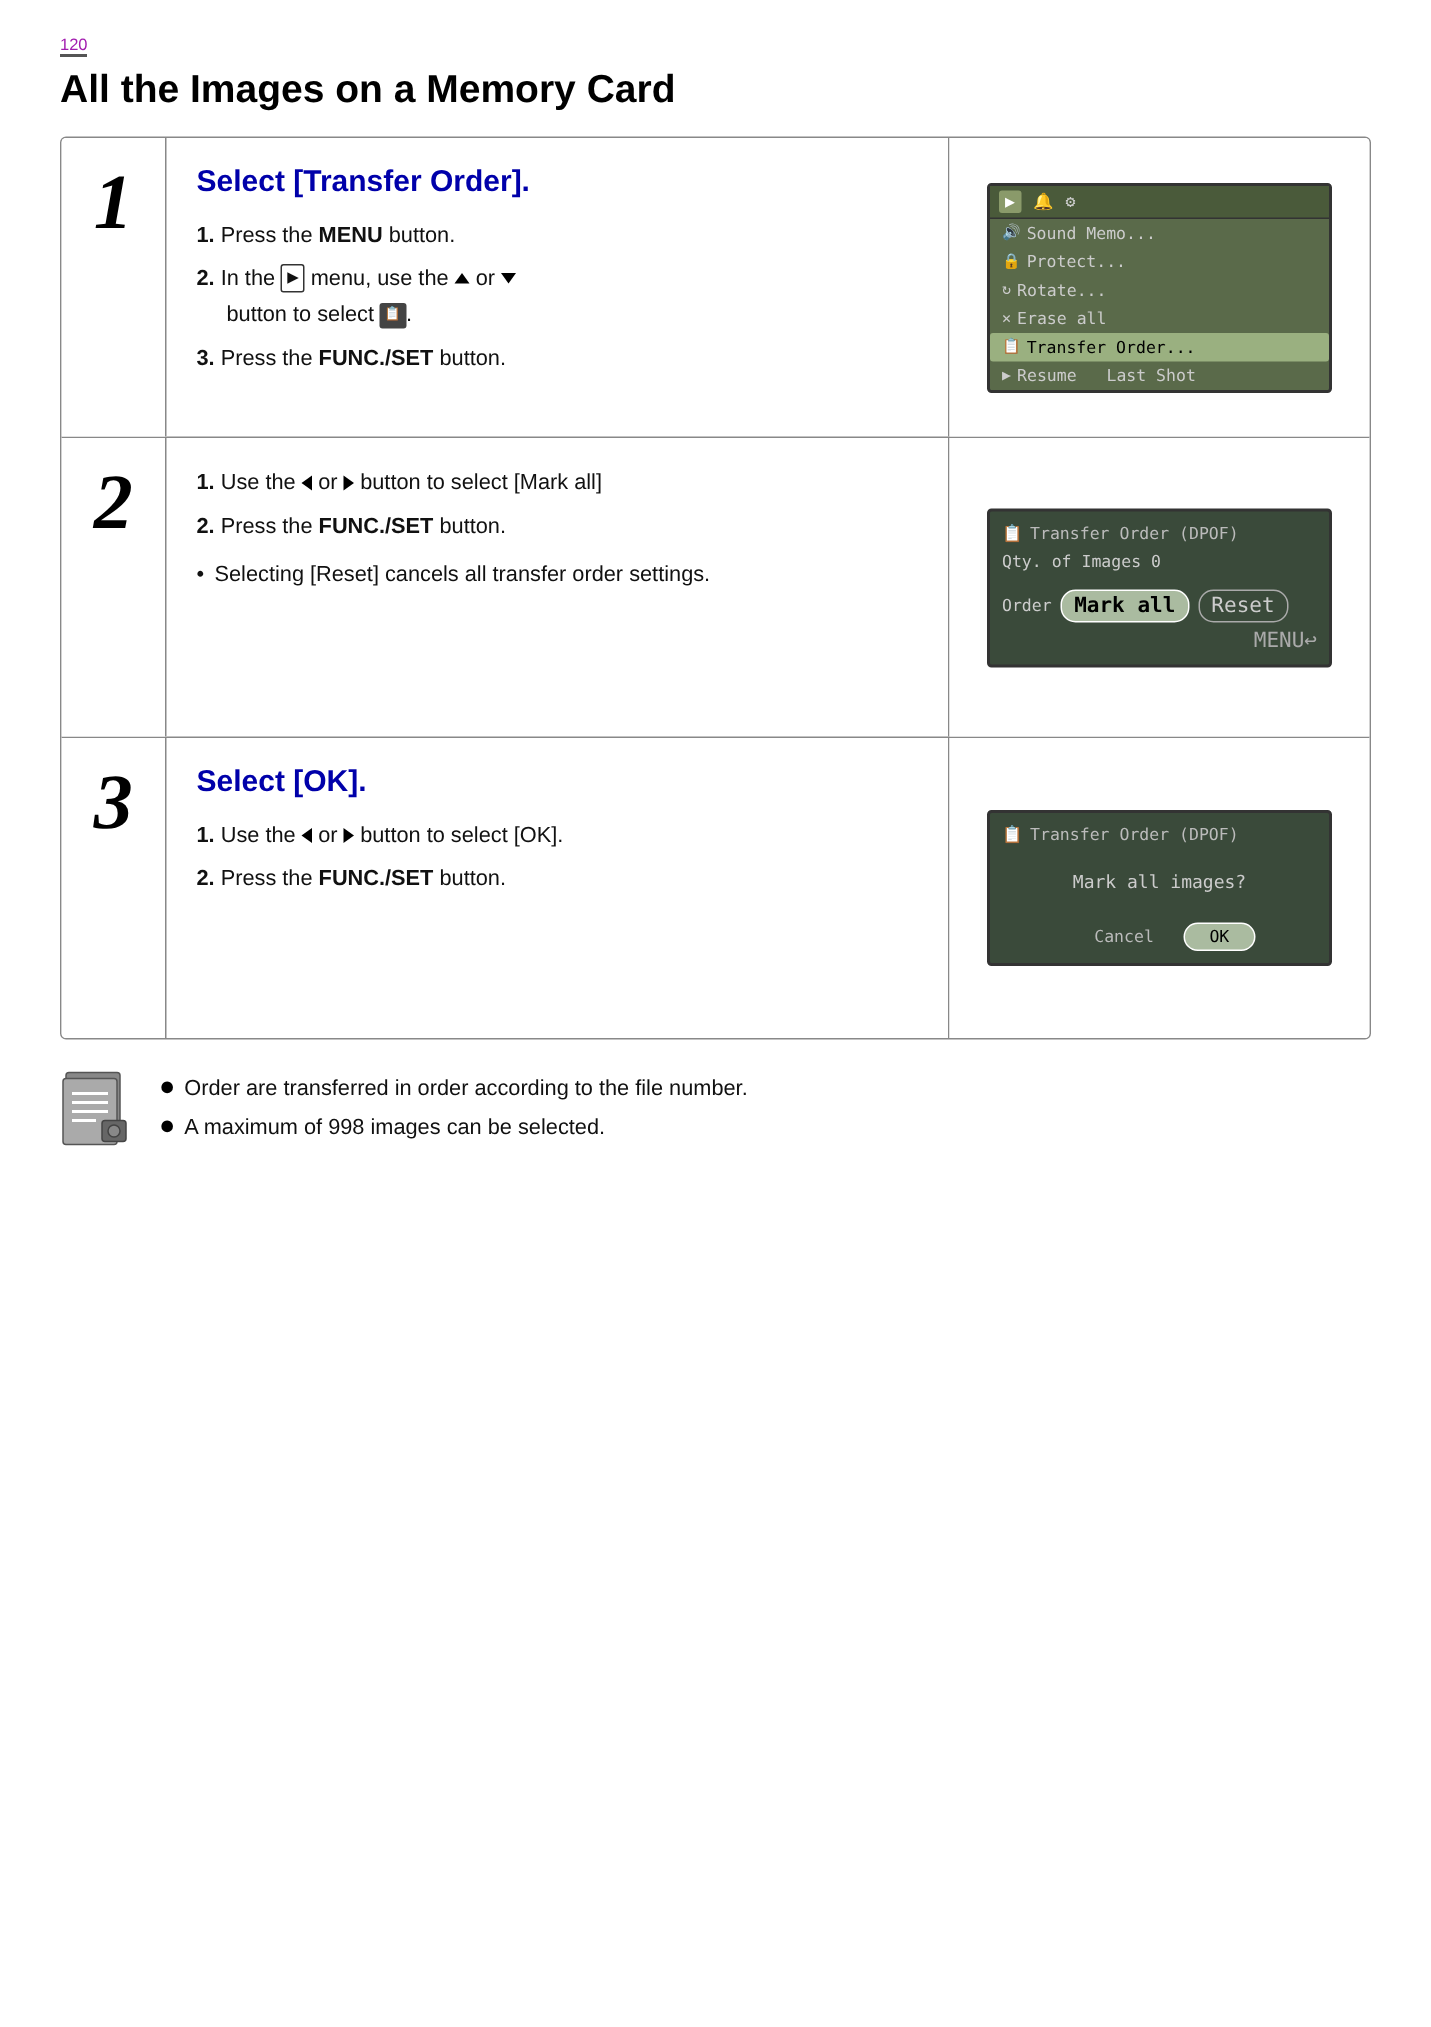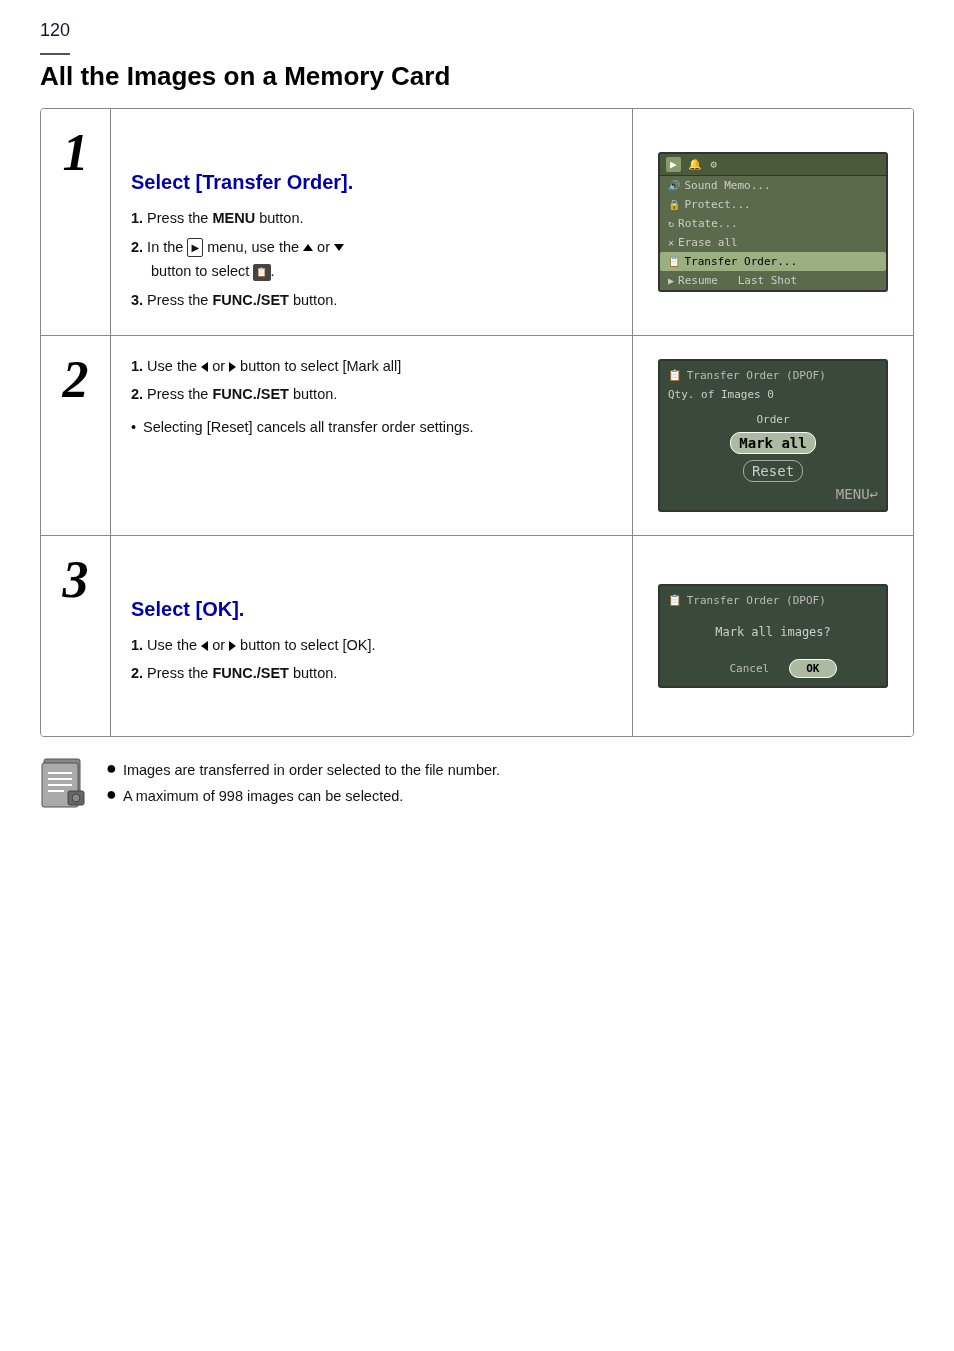--- a/index.html
+++ b/index.html
@@ -7,25 +7,25 @@
       width: 954px;
       min-height: 1351px;
       background: #fff;
       font-family: Arial, sans-serif;
       font-size: 15px;
       color: #111;
       padding: 20px 40px 40px 40px;
     }
 
     .page-number {
-      font-size: 18px;
-      color: #0f172a;
+      font-size: 11px;
+      color: #a21caf;
       margin-bottom: 4px;
       border-bottom: 2px solid #555;
-      padding-bottom: 12px;
+      padding-bottom: 0;
       display: inline-block;
     }
 
     .page-title {
       font-size: 26px;
       font-weight: bold;
       color: #000;
       margin-bottom: 16px;
       margin-top: 2px;
     }
@@ -70,21 +70,20 @@
       flex: 1;
       padding: 18px 20px 18px 20px;
       border-right: 1.5px solid #888;
     }
 
     .step-heading {
       font-size: 20px;
       font-weight: bold;
       color: #00a;
       margin-bottom: 12px;
-      margin-top: 44px;
     }
 
     .step-body {
       font-size: 14.5px;
       line-height: 1.7;
       color: #111;
     }
 
     .step-body p {
       margin-bottom: 4px;
@@ -190,21 +189,20 @@
     .lcd-qty {
       margin-bottom: 12px;
       font-size: 11px;
     }
 
     .lcd-buttons-row {
       display: flex;
       align-items: center;
       gap: 6px;
       font-size: 11px;
-      flex-direction: column;
     }
 
     .lcd-btn {
       border: 1px solid #aaa;
       border-radius: 10px;
       padding: 2px 8px;
       color: #ccc;
       font-size: 14px;
     }
 
@@ -264,21 +262,21 @@
       margin-left: 20px;
     }
 
     .lcd-ok-btn {
       background: #aabba0;
       border: 1.5px solid #fff;
       border-radius: 12px;
       padding: 2px 16px;
       font-size: 11px;
       color: #000;
-      font-weight: bold;
+      font-weight: normal;
     }
 
     
     .note-section {
       display: flex;
       margin-top: 20px;
       gap: 16px;
       align-items: flex-start;
     }
 
@@ -486,21 +484,21 @@
       <line x1="8" y1="28" x2="32" y2="28" stroke="#fff" stroke-width="2"></line>
       <line x1="8" y1="34" x2="24" y2="34" stroke="#fff" stroke-width="2"></line>
 
       <rect x="28" y="34" width="16" height="14" rx="2" fill="#666" stroke="#444" stroke-width="1"></rect>
       <circle cx="36" cy="41" r="4" fill="#888" stroke="#444" stroke-width="1"></circle>
     </svg>
   </div>
   <div class="note-text">
     <div class="note-bullet">
       <span class="note-bullet-dot">●</span>
-      <span>Images are transferred in order selected to the file number.</span>
+      <span>Order are transferred in order according to the file number.</span>
     </div>
     <div class="note-bullet">
       <span class="note-bullet-dot">●</span>
       <span>A maximum of 998 images can be selected.</span>
     </div>
   </div>
 </div>
 
 
 

